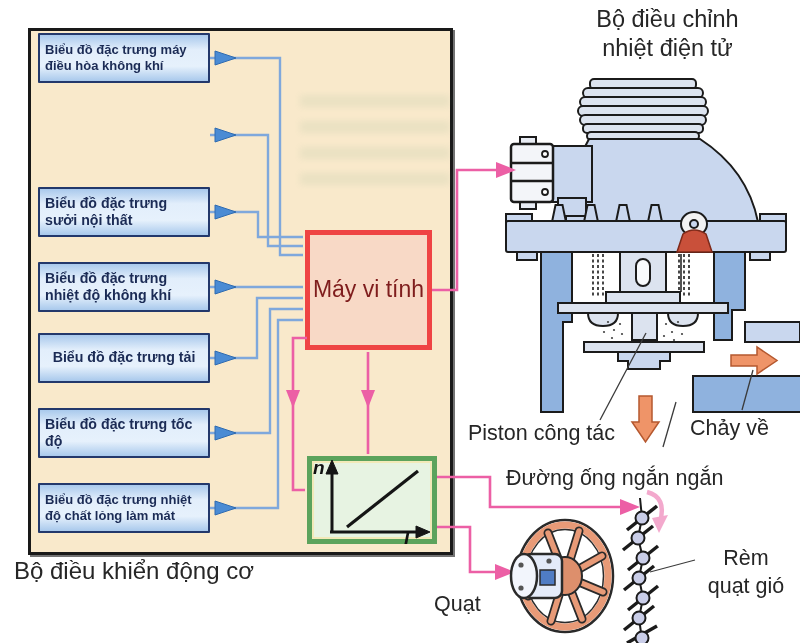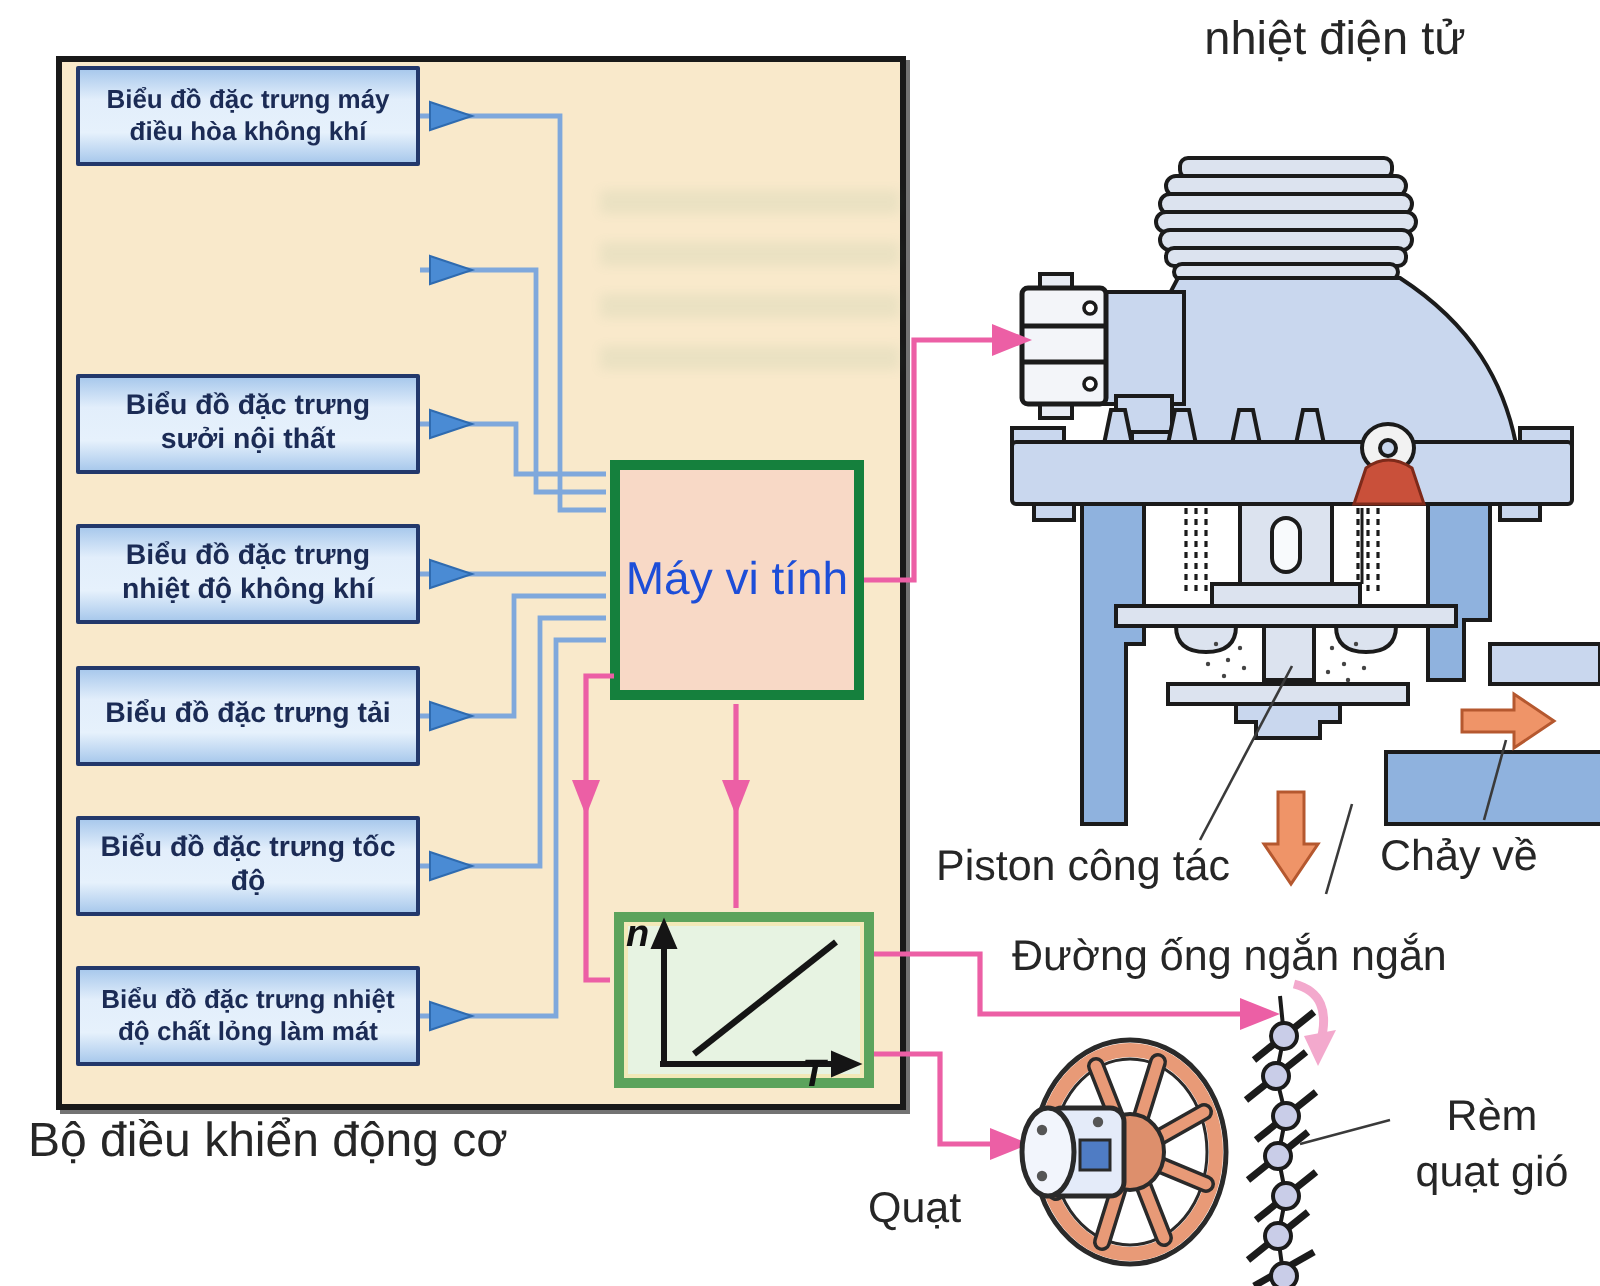--- a/index.html
+++ b/index.html
@@ -5,27 +5,27 @@
   html,body{margin:0;padding:0;background:#ffffff;}
   .stage{position:relative;width:800px;height:643px;background:#ffffff;overflow:hidden;
          font-family:"Liberation Sans","DejaVu Sans",sans-serif;color:#222;}
   
   .panel{position:absolute;left:28px;top:28px;width:425px;height:527px;
          background:#f9e9cb;border:3px solid #191919;box-sizing:border-box;
          box-shadow:2px 2px 0 rgba(0,0,0,.55);}
   .box{position:absolute;left:38px;width:172px;height:50px;box-sizing:border-box;
        border:2px solid #23386b;border-radius:1px;
        background:linear-gradient(180deg,#a9c9ec 0%,#e2eefb 32%,#e6f1fc 68%,#a9c9ec 100%);
-       display:flex;align-items:center;justify-content:center;text-align:center;
+       display:flex;align-items:center;justify-content:center;text-align:left;
        font-size:14.2px;line-height:1.2;font-weight:600;color:#1b2b55;padding:2px 5px;}
   .box.small{font-size:13px;}
   .computer{position:absolute;left:305px;top:230px;width:127px;height:120px;box-sizing:border-box;
-            border:5px solid #15803d;background:#f8d9c6;display:flex;align-items:center;
+            border:5px solid #ef4444;background:#f8d9c6;display:flex;align-items:center;
             justify-content:center;text-align:center;font-size:23px;line-height:1.3;
-            font-weight:500;color:#1d4ed8;}
+            font-weight:500;color:#7f1d1d;}
   .graphbox{position:absolute;left:307px;top:456px;width:130px;height:88px;box-sizing:border-box;
             border:5px solid #5ca35c;background:#e7f3e2;box-shadow:0 0 0 2px #f2e9b8 inset;}
   .overlay{position:absolute;left:0;top:0;width:800px;height:643px;z-index:5;}
   .lbl{position:absolute;z-index:6;color:#262626;}
   .caption{left:14px;top:557px;font-size:24px;}
   .title{left:545px;top:5px;width:245px;text-align:center;font-size:23.5px;line-height:1.22;}
   .piston{left:468px;top:421px;font-size:21.5px;text-align:center;}
   .flowback{left:690px;top:416px;font-size:21.5px;}
   .bypass{left:506px;top:466px;font-size:21.5px;}
   .louverlbl{left:695px;top:545px;width:102px;text-align:center;font-size:21.5px;line-height:1.3;}
@@ -264,20 +264,21 @@
       </g>
       <path d="M647,492 Q667,497 660,522" fill="none" stroke="#f3a9cd" stroke-width="4.5"></path>
       <polygon points="652,518 668,515 659,533" fill="#f3a9cd"></polygon>
       <line x1="650" y1="572" x2="695" y2="560" stroke="#3a3a3a" stroke-width="1.2"></line>
     </g>
   </svg>
 
   <div class="lbl caption">Bộ điều khiển động cơ</div>
 
   <div class="lbl title">
+    <div>Bộ điều chỉnh</div>
     <div>nhiệt điện tử</div>
   </div>
 
   <div class="lbl piston">Piston công tác</div>
   <div class="lbl flowback">Chảy về</div>
   <div class="lbl bypass">Đường ống ngắn ngắn</div>
 
   <div class="lbl louverlbl">
     <div>Rèm</div>
     <div>quạt gió</div>

